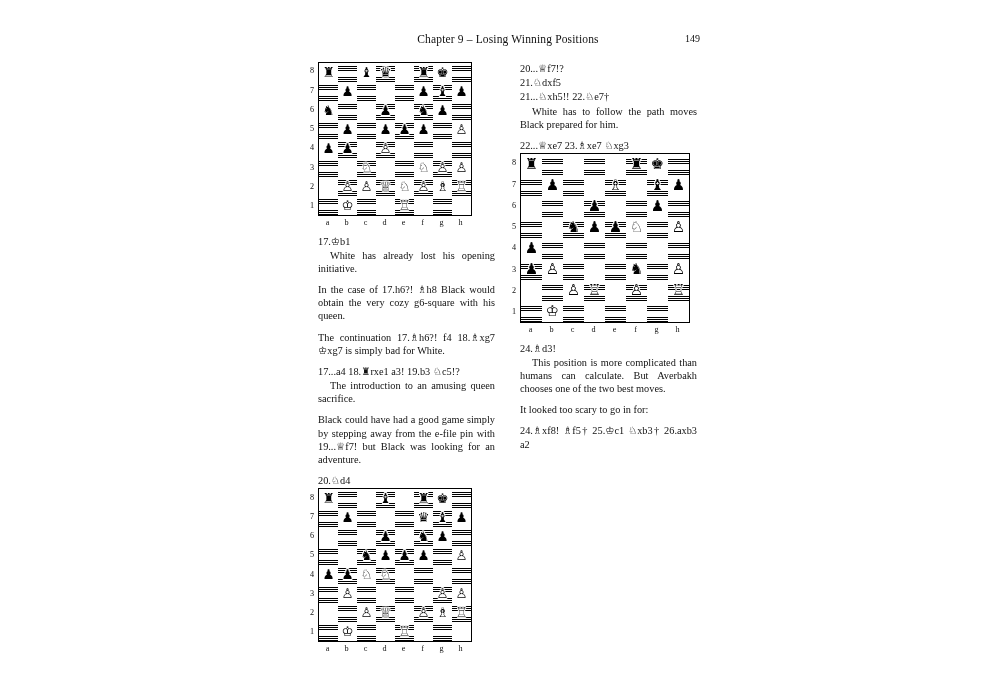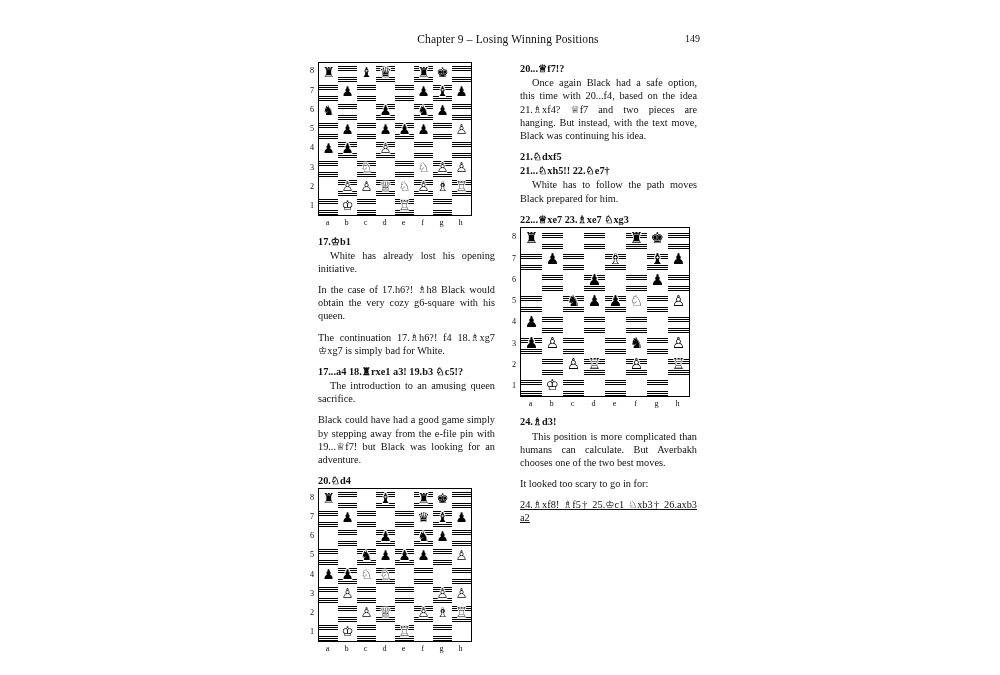--- a/index.html
+++ b/index.html
@@ -36,23 +36,23 @@
     top:62px;
     width:177px;
     font-size:10.3px;
     line-height:1.28;
     text-align:justify;
   }
   .col-left{left:318px;}
   .col-right{left:520px;}
   p{margin:0 0 8px 0;}
   p.ind{text-indent:12px;}
-  p.tight{margin-bottom:0;text-decoration:underline;}
+  p.tight{margin-bottom:0;}
   .movehead{
-    font-weight:bold;
+    font-weight:normal;
     margin:0 0 1px 0;
   }
 
   
   .board{
     position:relative;
     margin:0 auto;
   }
   .bwrap{margin:0 0 6px 0;}
   .grid{
@@ -443,21 +443,20 @@
             <div>g</div>
             <div>h</div>
           </div>
         </div>
       </div>
   </div>
 
   <div class="col col-right">
     <div id="right-blocks">
         <p class="movehead">20...♕f7!?</p>
-        <p class="ind">Once again Black had a safe option, this time with 20...f4, based on the idea 21.♗xf4? ♕f7 and two pieces are hanging. But instead, with the text move, Black was continuing his idea.</p>
         <p class="movehead">21.♘dxf5</p>
         <p class="movehead">21...♘xh5!! 22.♘e7†</p>
         <p class="ind">White has to follow the path moves Black prepared for him.</p>
         <p class="movehead">22...♕xe7 23.♗xe7 ♘xg3</p>
       </div>
     <div id="board3-slot">
         <div class="board bwrap b2">
           <div style="position: relative;">
             <div class="ranks">
               <div>8</div>

